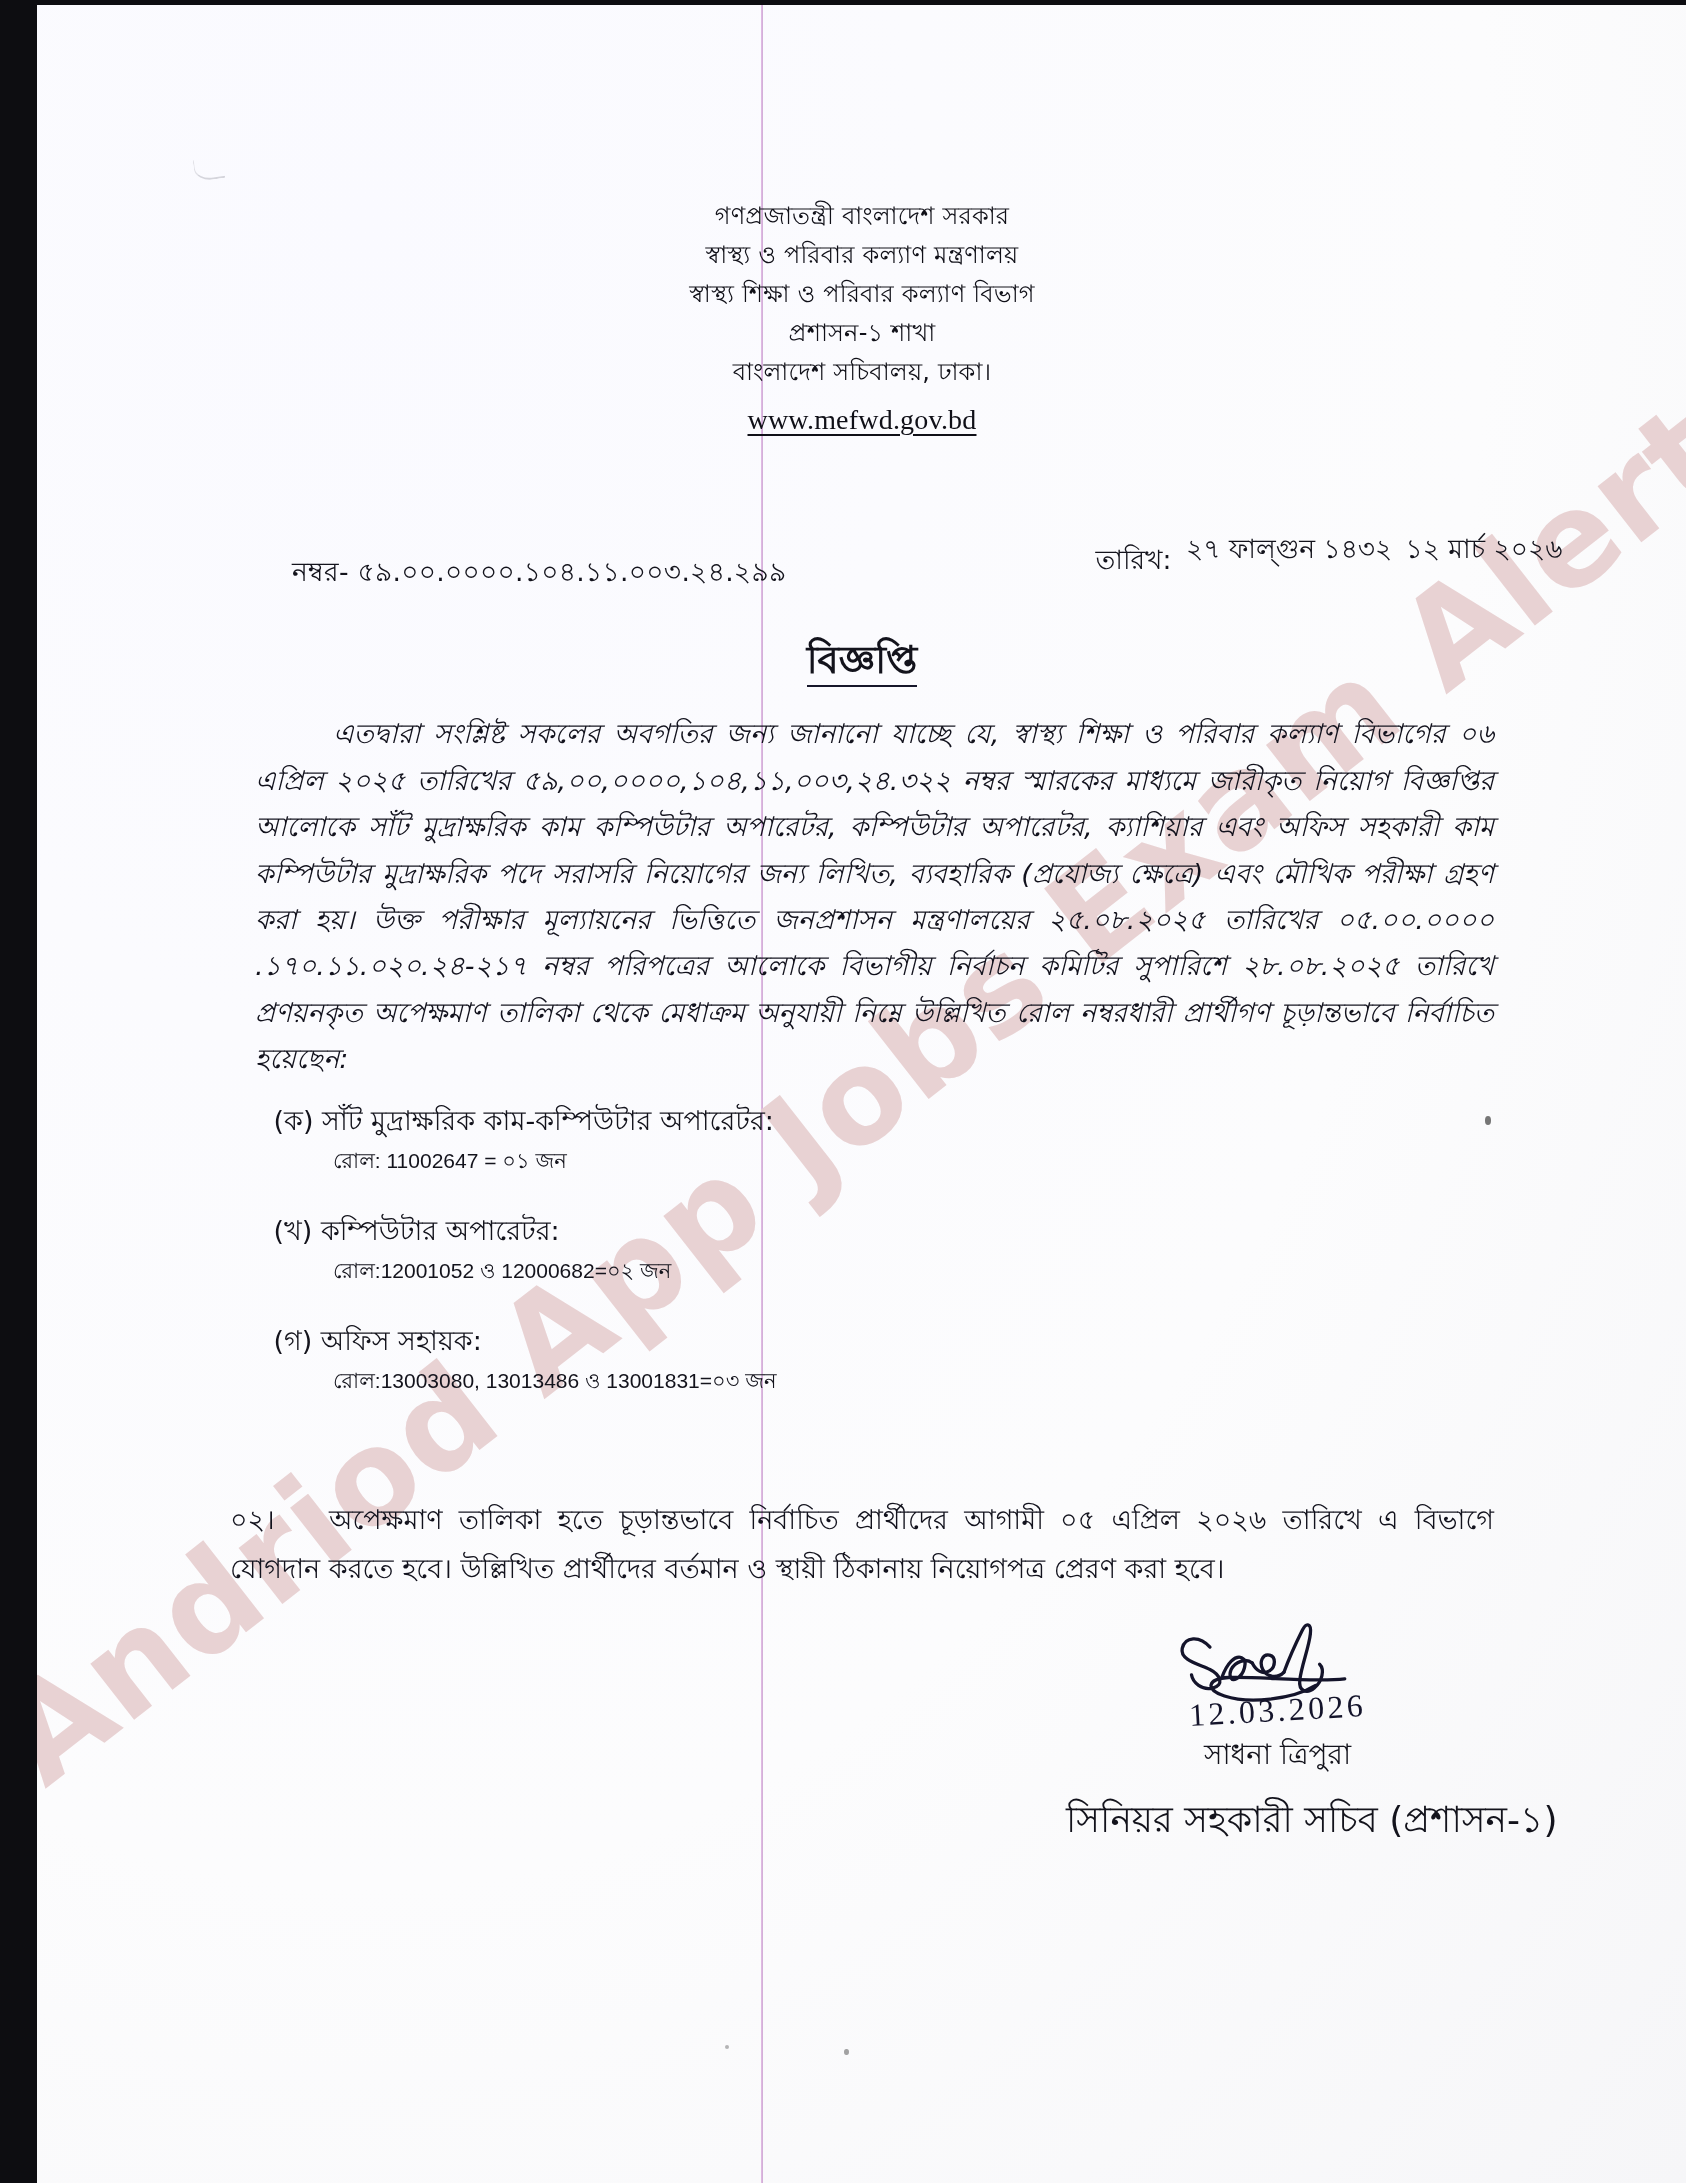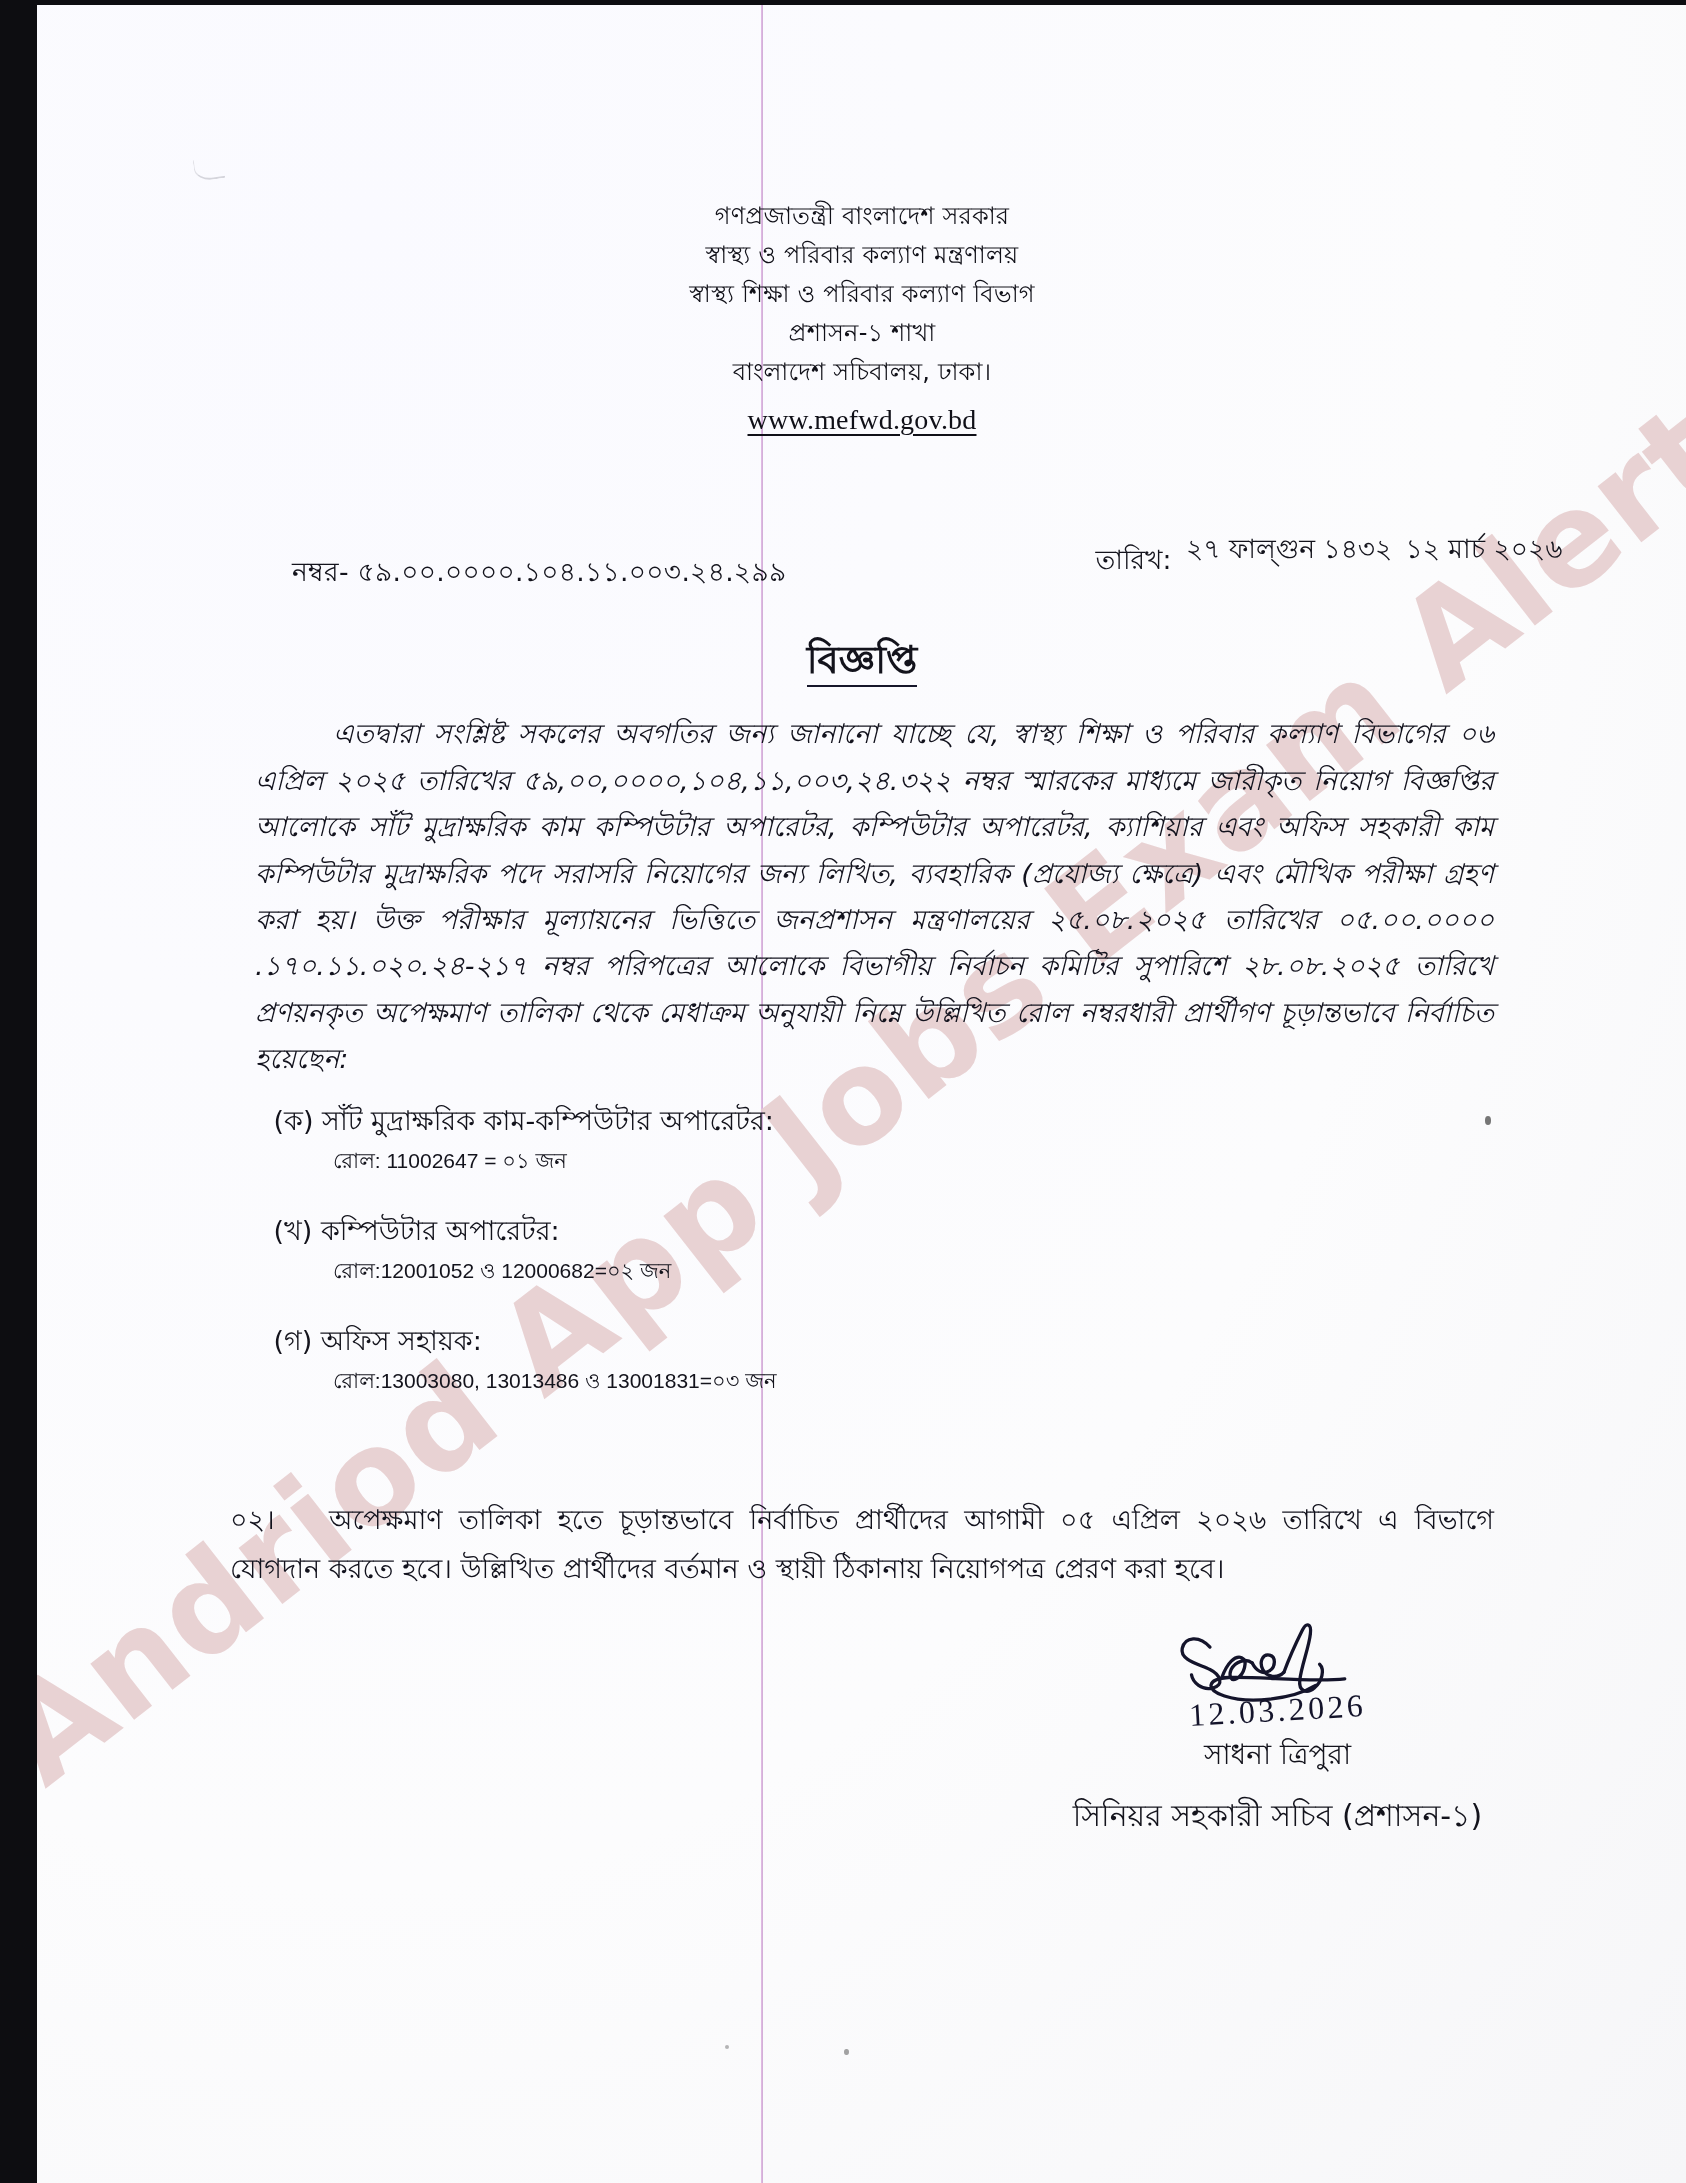--- a/index.html
+++ b/index.html
@@ -214,21 +214,21 @@
     transform:rotate(-3.2deg);
     display:inline-block;
   }
   .sig-name{
     font-family:"DejaVu Sans","Liberation Sans",sans-serif;
     font-size:28px;
     margin-top:4px;
   }
   .sig-desig{
     font-family:"DejaVu Sans","Liberation Sans",sans-serif;
-    font-size:30px;
+    font-size:36px;
     margin-top:12px;
     white-space:nowrap;
   }
 </style>
 </head>
 <body>
 
 <div class="scan">
   <div class="paper">
     <div class="paper-tint"></div>

